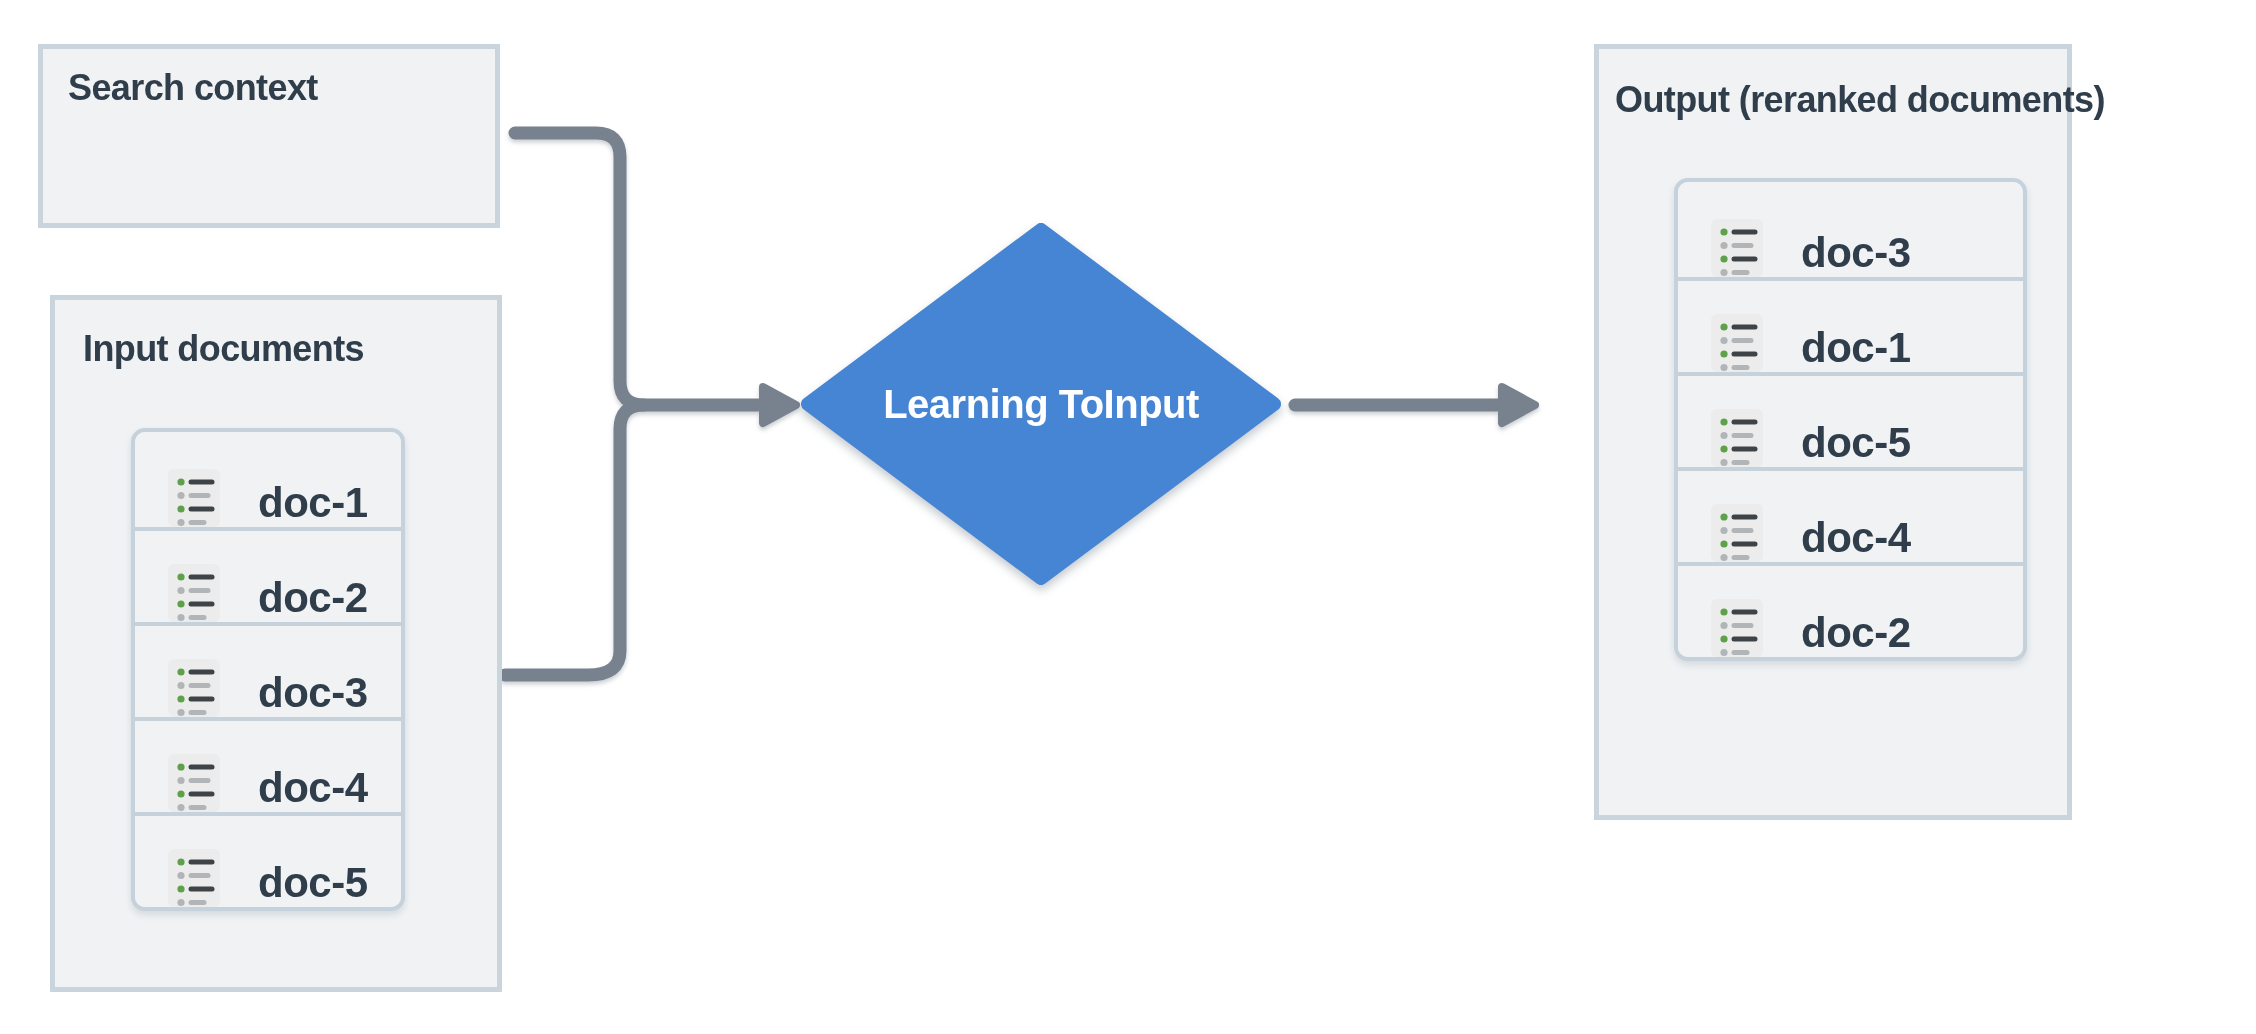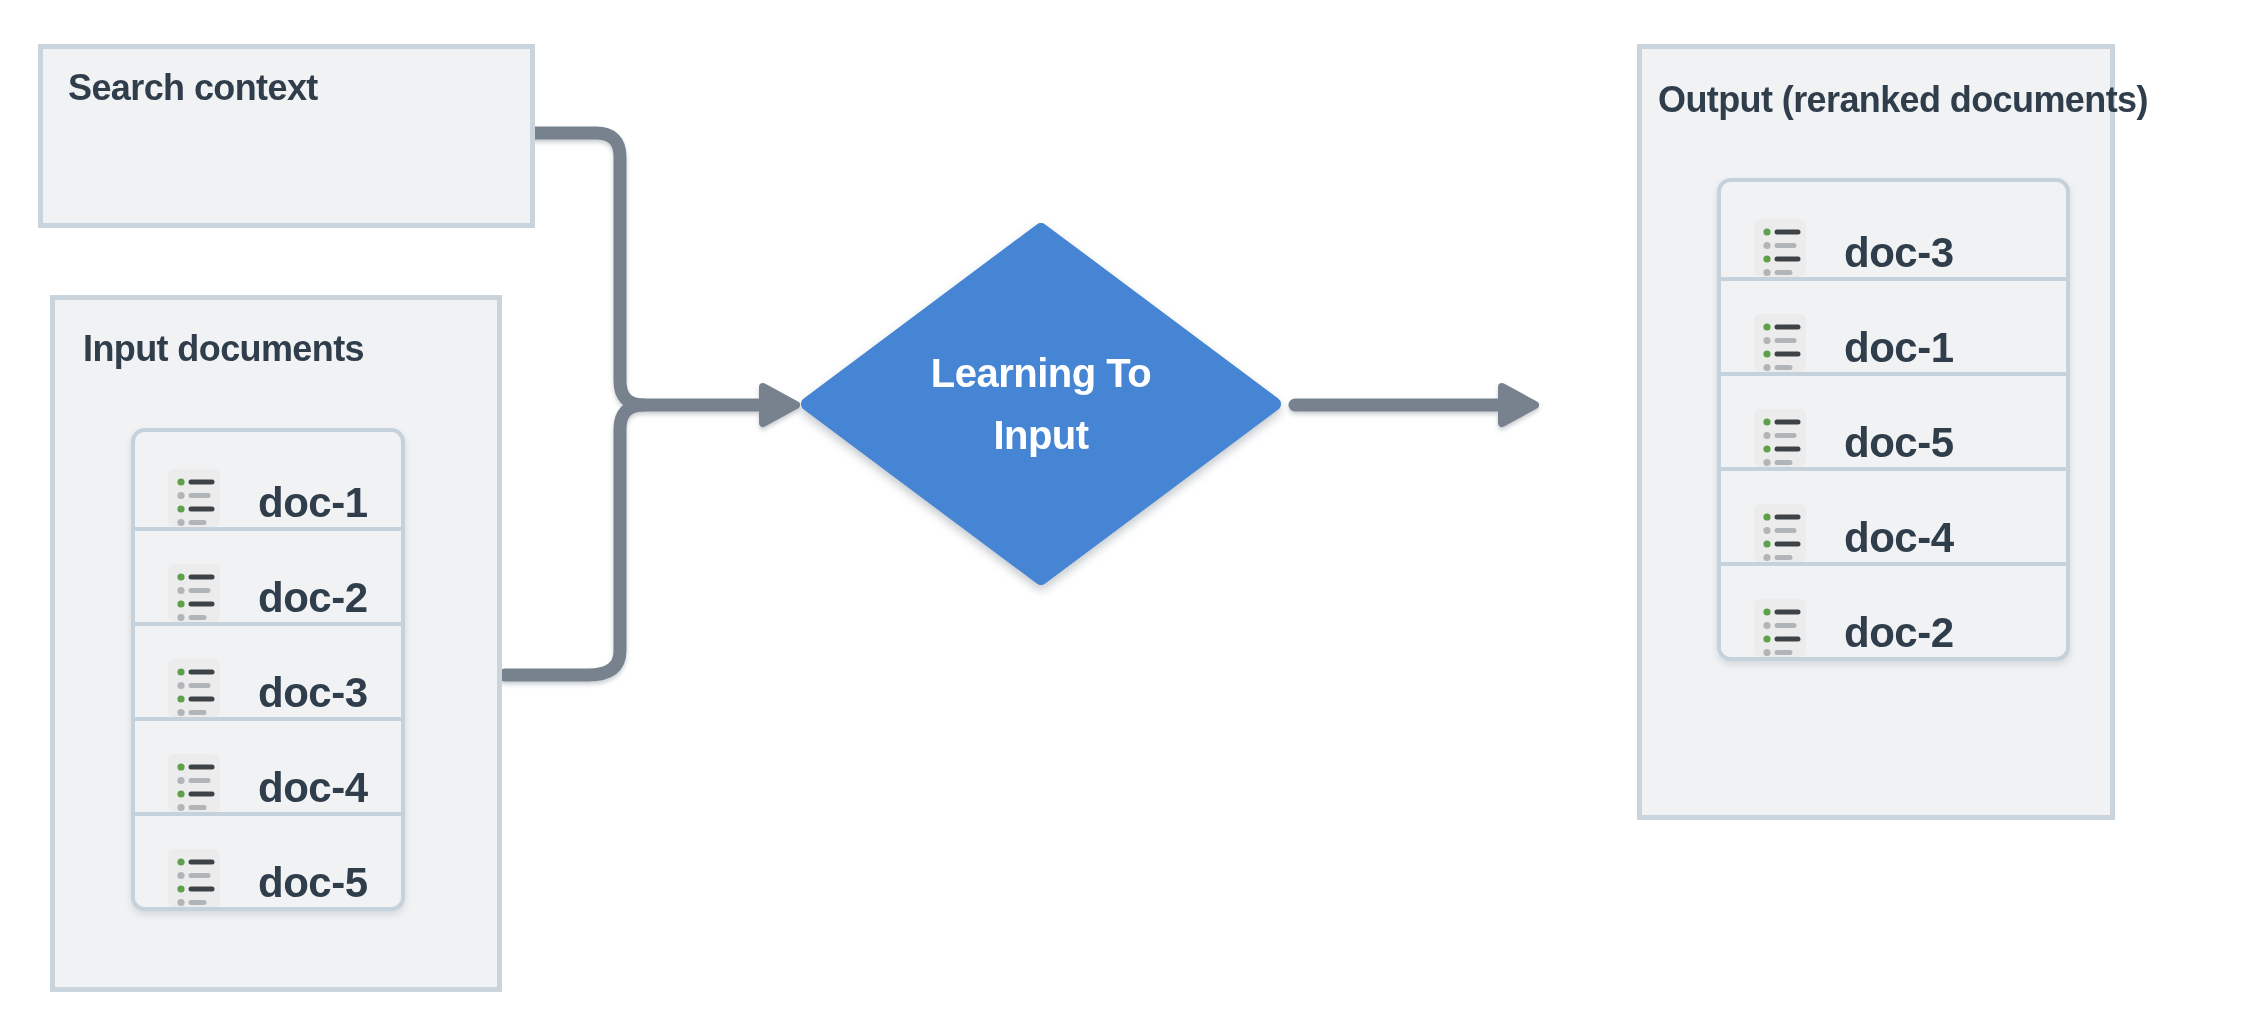--- a/index.html
+++ b/index.html
@@ -21,43 +21,43 @@
   .canvas{position:relative;width:2256px;height:1034px;background:#ffffff;overflow:hidden;}
 
   svg.wires{position:absolute;left:0;top:0;width:2256px;height:1034px;pointer-events:none;}
   .wire{stroke:var(--connector);stroke-width:13;fill:none;stroke-linecap:round;stroke-linejoin:round;}
   .arrowhead{fill:var(--connector);stroke:var(--connector);stroke-width:8;stroke-linejoin:round;}
   .wire-shadow{filter:drop-shadow(0 3px 2px rgba(110,120,132,0.35));}
   .diamond-shape{fill:var(--diamond);stroke:var(--diamond);stroke-width:14;stroke-linejoin:round;
     filter:drop-shadow(0 5px 5px rgba(90,100,115,0.35));}
 
   .box{position:absolute;background:var(--box-bg);border:5px solid var(--box-border);}
-  #search-box{left:38px;top:44px;width:497px;height:184px;}
+  #search-box{left:38px;top:44px;width:462px;height:184px;}
   #input-box{left:50px;top:295px;width:452px;height:697px;}
-  #output-box{left:1637px;top:44px;width:478px;height:776px;}
+  #output-box{left:1594px;top:44px;width:478px;height:776px;}
 
   .box-title{position:absolute;font-size:36px;font-weight:bold;letter-spacing:-0.6px;
     white-space:nowrap;color:var(--text);}
   #search-title{left:25px;top:18px;}
   #search-query{position:absolute;left:25px;top:94px;font-size:38px;letter-spacing:-0.4px;
     white-space:nowrap;color:var(--text);}
   #input-title{left:28px;top:28px;}
   #output-title{left:16px;top:30px;}
 
   .doc-list{position:absolute;border:4px solid var(--node-border);border-radius:14px;
     overflow:hidden;background:var(--box-bg);box-shadow:0 4px 6px rgba(140,150,160,0.25);}
   #input-list{left:76px;top:128px;width:274px;}
   #output-list{left:75px;top:129px;width:353px;}
   .doc-row{height:95px;display:flex;align-items:flex-end;padding-left:33px;gap:38px;background:var(--box-bg);}
   .doc-row + .doc-row{border-top:4px solid var(--node-border);}
   .doc-icon{display:inline-flex;flex:0 0 auto;}
   .doc-label{font-size:42px;font-weight:bold;letter-spacing:-0.5px;color:var(--text);white-space:nowrap;}
 
   .diamond-label{position:absolute;left:881px;top:342px;width:320px;height:124px;
-    display:flex;flex-direction:column;align-items:center;justify-content:center;
+    display:flex;flex-direction:row;align-items:center;justify-content:center;
     text-align:center;color:var(--diamond-text);font-size:40px;font-weight:bold;line-height:62px;
     letter-spacing:-0.5px;}
 </style>
 </head>
 <body>
 
 <div class="canvas">
 
   <svg class="wires">
     <g class="wire-shadow">

